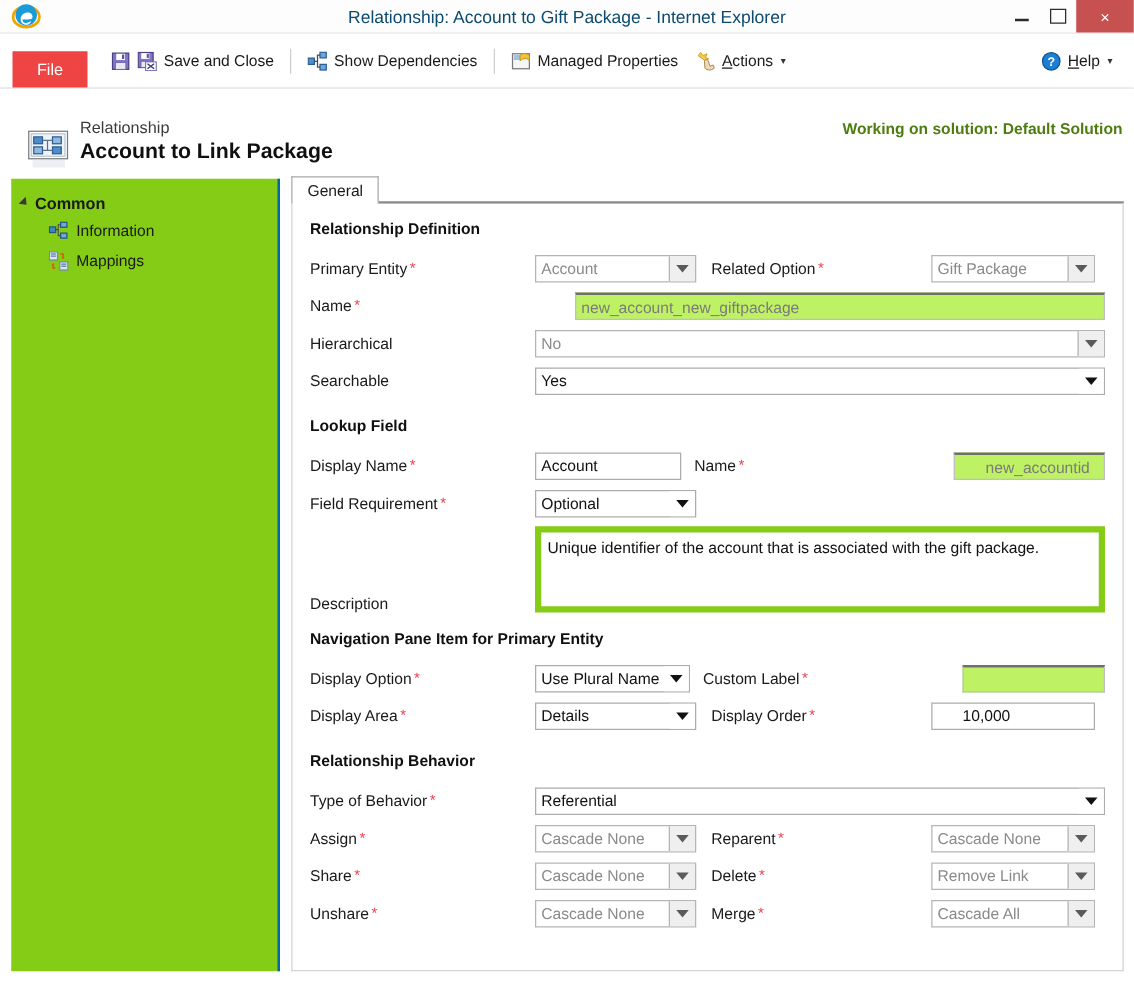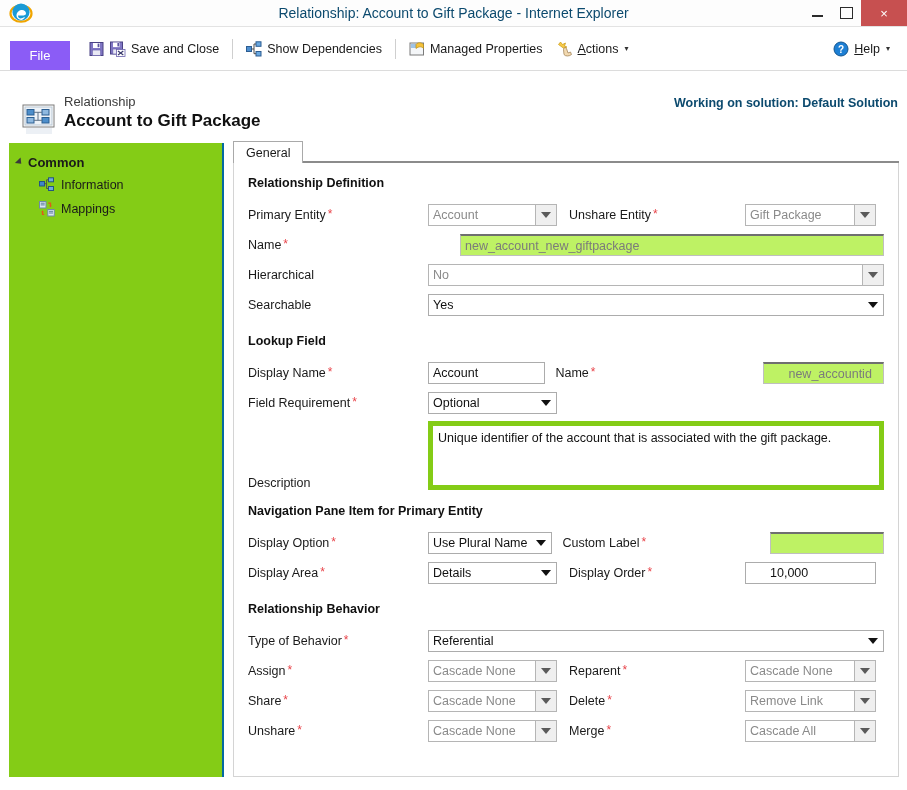--- a/index.html
+++ b/index.html
@@ -83,21 +83,21 @@
     height: 43px;
     background: #ffffff;
     border-bottom: 1px solid #dcdcdc;
     display: flex;
     align-items: flex-end;
     position: relative;
   }
   .file-tab {
     width: 60px;
     height: 29px;
-    background: #8b5cf6;
+    background: #ef4444;
     color: #ffffff;
     font-size: 13px;
     display: flex;
     align-items: center;
     justify-content: center;
     margin-left: 10px;
     margin-bottom: 0px;
   }
   .ribbon-items {
     display: flex;
@@ -169,21 +169,21 @@
     color: #101010;
     line-height: 22px;
     margin-top: 1px;
   }
   .solution-note {
     position: absolute;
     right: 9px;
     top: 96px;
     font-size: 12.5px;
     font-weight: bold;
-    color: #0c4a6e;
+    color: #4d7c0f;
   }
 
   
   .leftnav {
     position: absolute;
     left: 9px;
     top: 143px;
     width: 215px;
     height: 634px;
     background: #84cc16;
@@ -495,21 +495,21 @@
     <rect x="5" y="5.5" width="7" height="5.5" fill="#4d8ecb" stroke="#2b5e91"></rect>
     <rect x="20" y="5.5" width="7" height="5.5" fill="#8fb9e0" stroke="#2b5e91"></rect>
     <rect x="5" y="13.5" width="7" height="5.5" fill="#8fb9e0" stroke="#2b5e91"></rect>
     <rect x="20" y="13.5" width="7" height="5.5" fill="#4d8ecb" stroke="#2b5e91"></rect>
     <path d="M12 8.3 L20 8.3 M12 16.3 L20 16.3 M16 8.3 L16 16.3" stroke="#5d7186" stroke-width="1"></path>
     <rect x="4" y="24" width="26" height="6" fill="#dfe6ee" opacity="0.6"></rect>
   </svg>
 </span>
 <div class="hdr-text">
   <div class="hdr-sub">Relationship</div>
-  <div class="hdr-title">Account to Gift Package</div>
+  <div class="hdr-title">Account to Link Package</div>
 </div>
 <div class="solution-note">Working on solution: Default Solution</div>
 
 <div class="leftnav">
   <div class="nav-group">
     <span class="nav-tri"></span>
     <span>Common</span>
   </div>
 
   <div class="nav-item">
@@ -553,21 +553,21 @@
         <div class="section-title">Relationship Definition</div>
         <div class="row">
           <div class="lbl"><span>Primary Entity</span><span class="req">*</span></div>
           <div class="select sel-sm disabled">
             <span class="sel-val">Account</span>
             <span class="sel-arrow">
               <span class="chev"></span>
             </span>
           </div>
           <div style="width: 12px;"></div>
-          <div class="lbl right-col"><span>Unshare Entity</span><span class="req">*</span></div>
+          <div class="lbl right-col"><span>Related Option</span><span class="req">*</span></div>
           <div class="select sel-right disabled">
             <span class="sel-val">Gift Package</span>
             <span class="sel-arrow">
               <span class="chev"></span>
             </span>
           </div>
         </div>
         <div class="row">
           <div class="lbl"><span>Name</span><span class="req">*</span></div>
           <div class="field input-wide disabled">new_account_new_giftpackage</div>

